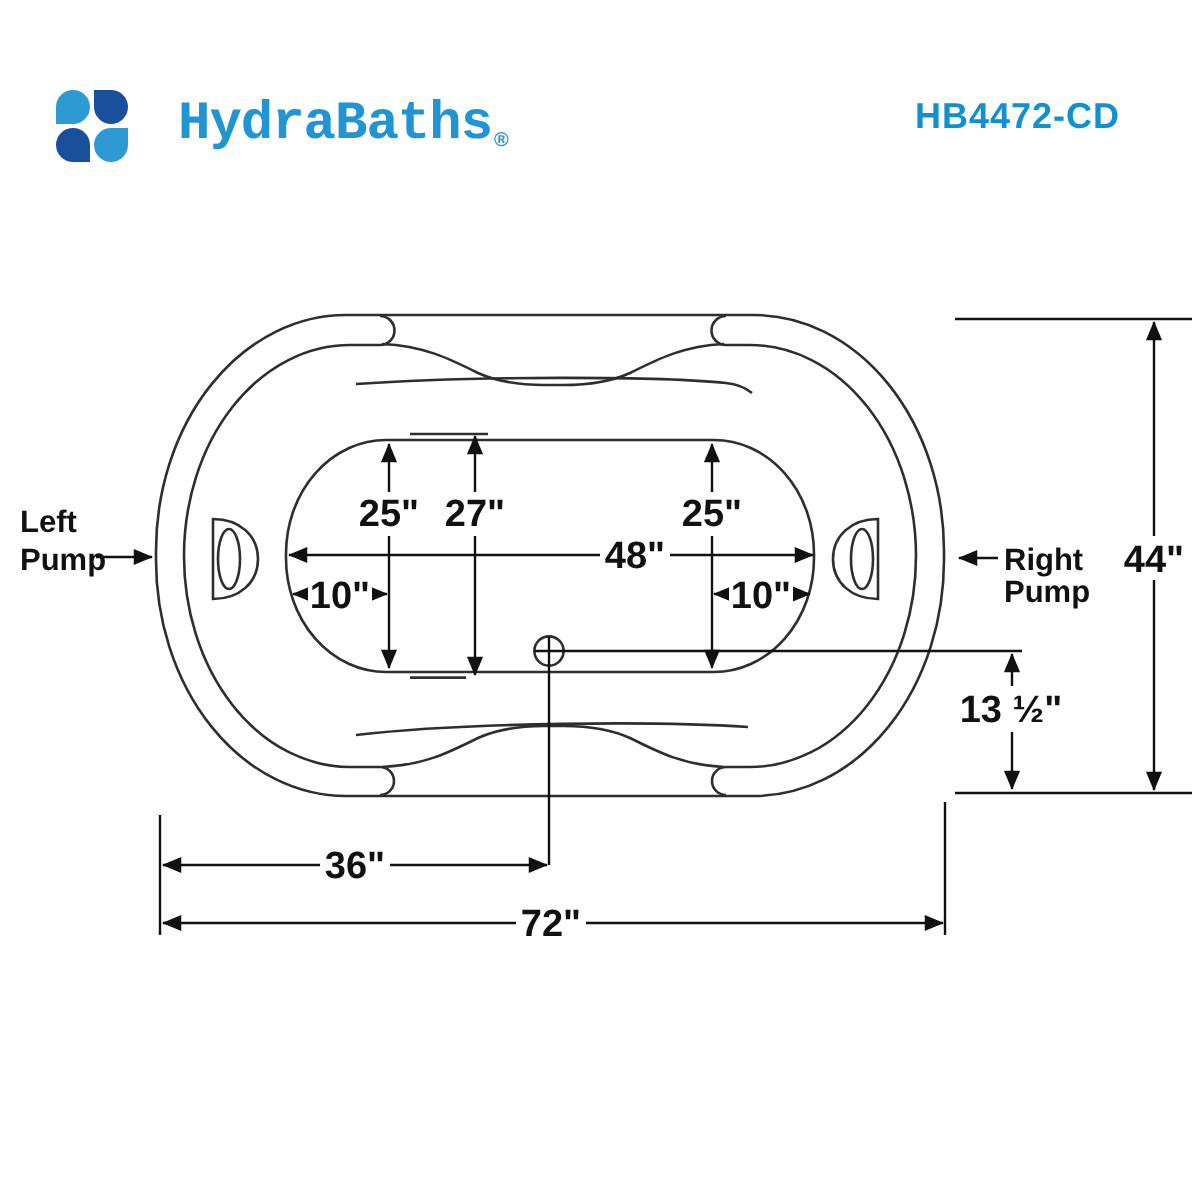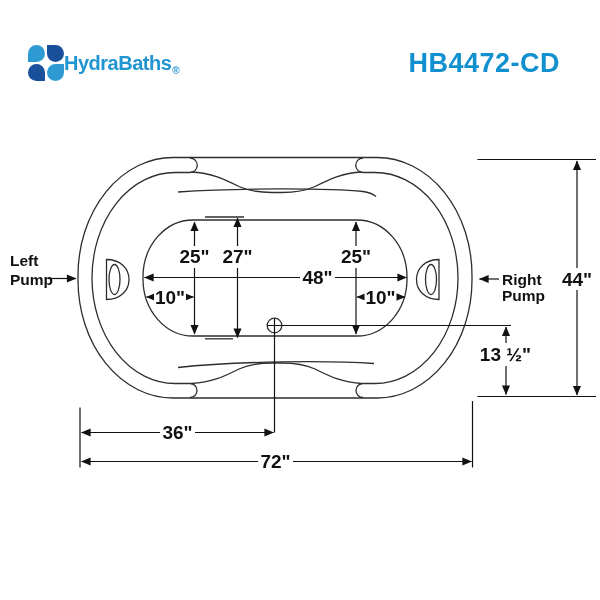--- a/index.html
+++ b/index.html
@@ -6,23 +6,23 @@
   .page{position:relative;width:600px;height:600px;background:#ffffff;overflow:hidden;
         font-family:"Liberation Sans",sans-serif;}
   
   .logo{position:absolute;left:28px;top:45px;display:flex;align-items:center;}
   .petals{display:grid;grid-template-columns:17px 17px;grid-template-rows:17px 17px;gap:2px;}
   .petal{width:17px;height:17px;}
   .petal-tl{border-radius:55% 55% 55% 0;background:#2d9ad4;}
   .petal-tr{border-radius:0 55% 55% 55%;background:#1a4f9c;}
   .petal-bl{border-radius:55% 55% 0 55%;background:#1a4f9c;}
   .petal-br{border-radius:55% 0 55% 55%;background:#2d9ad4;}
-  .brand{margin-left:0;font-size:20px;font-weight:bold;color:#2095d2;letter-spacing:-0.5px;}
+  .brand{margin-left:25px;font-size:27px;font-weight:bold;color:#2095d2;letter-spacing:-0.5px;font-family:Liberation Mono, monospace;}
   .rmark{font-size:10px;color:#2095d2;align-self:flex-end;margin:0 0 5px 1px;font-weight:bold;}
-  .model{position:absolute;right:40px;top:48px;font-size:27px;font-weight:bold;
+  .model{position:absolute;right:40px;top:48px;font-size:18px;font-weight:bold;
          color:#1090ce;letter-spacing:0.5px;}
   svg text{font-family:"Liberation Sans",sans-serif;}
   .dim-label{font-size:19px;font-weight:bold;fill:#111;}
   .pump-label{font-size:15.5px;font-weight:bold;fill:#111;}
 </style>
 </head>
 <body>
 
 <div class="page">
 

